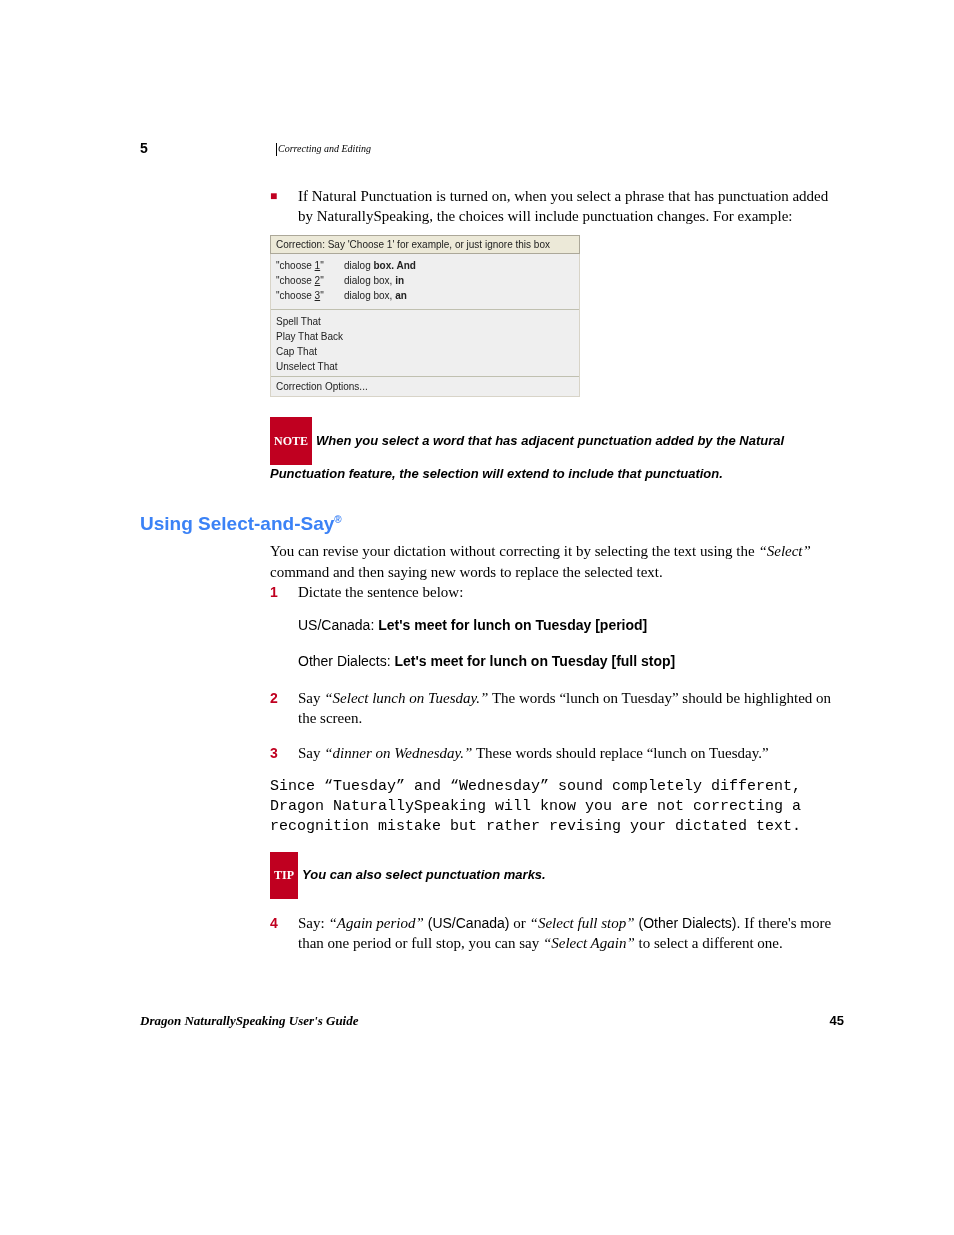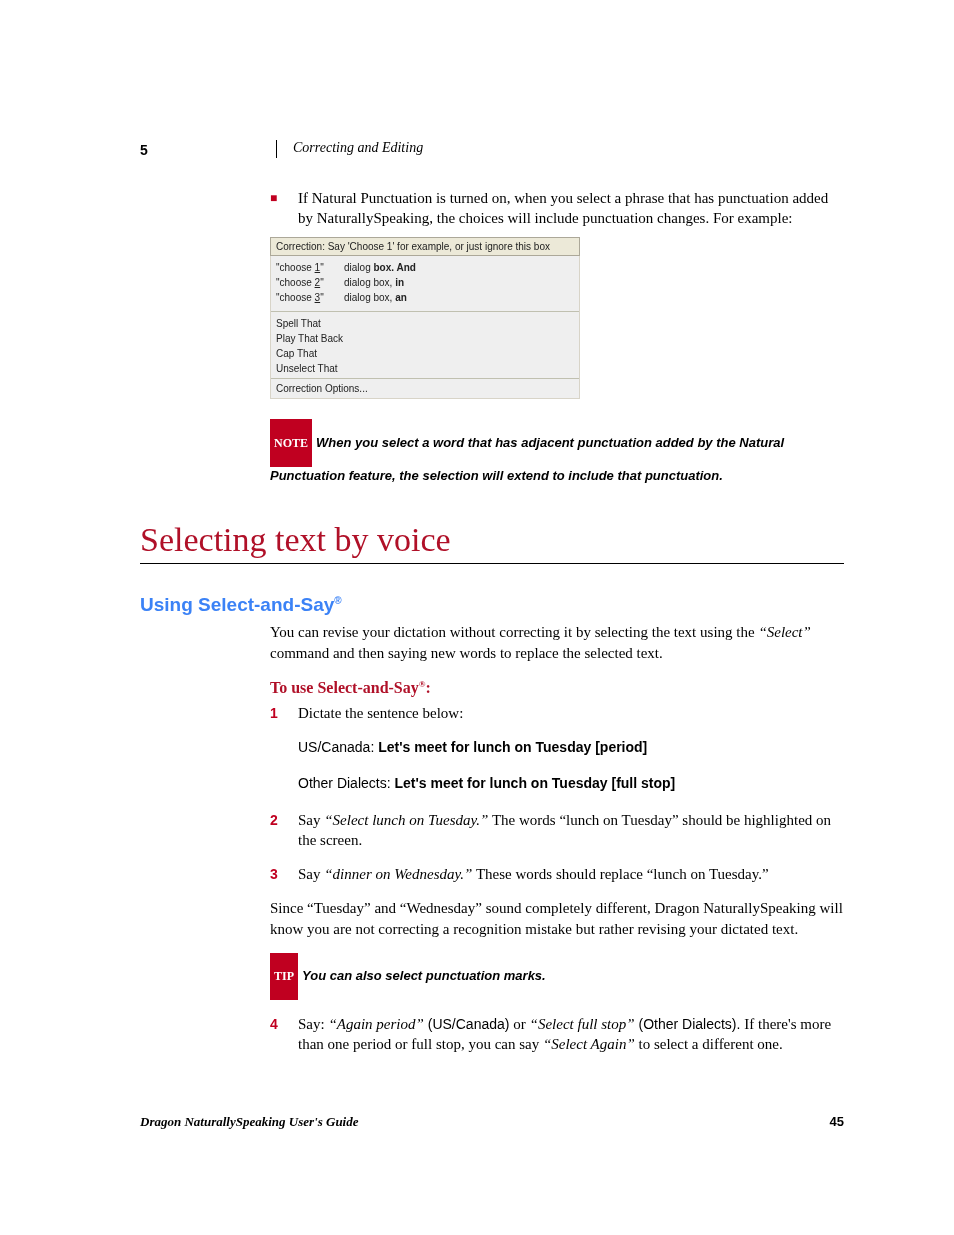--- a/index.html
+++ b/index.html
@@ -23,23 +23,23 @@
   .chapter-num {
     font-family: "Arial Narrow", Arial, sans-serif;
     font-weight: bold;
     font-size: 14px;
     width: 130px;
     text-align: left;
     padding-right: 6px;
   }
   .chapter-title {
     font-style: italic;
-    font-size: 14px;
+    font-size: 10px;
     border-left: 1px solid #000;
-    padding-left: 16px;
+    padding-left: 1px;
     padding-bottom: 2px;
   }
   .body-col {
     margin-left: 130px;
   }
   .bullet-row {
     display: flex;
     margin-bottom: 6px;
   }
   .bullet-icon {
@@ -200,30 +200,28 @@
         <div class="db-sep"></div>
         <div><span>Correction </span><span class="u">O</span><span>ptions...</span></div>
       </div>
     </div>
 
     <div class="note-block">
       <span class="note-badge">NOTE</span><span>When you select a word that has adjacent punctuation added by the Natural Punctuation feature, the selection will extend to include that punctuation.</span>
     </div>
   </div>
 
-  <h1 class="main-title">Selecting text by voice</h1>
 
   <h2 class="sub-title"><span>Using Select-and-Say</span><span class="reg">®</span></h2>
 
   <div class="body-col">
     <div class="para">
       <span>You can revise your dictation without correcting it by selecting the text using the </span><span class="ital">“Select”</span><span> command and then saying new words to replace the selected text.</span>
     </div>
 
-    <h3 class="proc-title"><span>To use Select-and-Say</span><span style="font-size:9px;vertical-align:super;">®</span>:</h3>
 
     <div class="num-row">
       <div class="num">1</div>
       <div class="para">Dictate the sentence below:</div>
     </div>
 
     <div class="example-line">
       <span class="sans">US/Canada: </span><span class="sans-b">Let's meet for lunch on Tuesday [period]</span>
     </div>
     <div class="example-line" style="margin-top:18px; margin-bottom:18px;">
@@ -237,21 +235,21 @@
       </div>
     </div>
 
     <div class="num-row">
       <div class="num">3</div>
       <div class="para">
         <span>Say </span><span class="ital">“dinner on Wednesday.”</span><span> These words should replace “lunch on Tuesday.”</span>
       </div>
     </div>
 
-    <div class="para" style="margin-bottom:0;">Since “Tuesday” and “Wednesday” sound completely different, Dragon NaturallySpeaking will know you are not correcting a recognition mistake but rather revising your dictated text.</div>
+    <div class="para" style="margin-bottom:0;font-family:Liberation Mono, monospace;">Since “Tuesday” and “Wednesday” sound completely different, Dragon NaturallySpeaking will know you are not correcting a recognition mistake but rather revising your dictated text.</div>
 
     <div class="tip-block">
       <span class="tip-badge">TIP</span><span>You can also select punctuation marks.</span>
     </div>
 
     <div class="num-row">
       <div class="num">4</div>
       <div class="para">
         <span>Say: </span><span class="ital">“Again period”</span><span class="sans"> (US/Canada) </span><span>or </span><span class="ital">“Select full stop”</span><span class="sans"> (Other Dialects). </span><span>If there's more than one period or full stop, you can say </span><span class="ital">“Select Again”</span><span> to select a different one.</span>
       </div>

